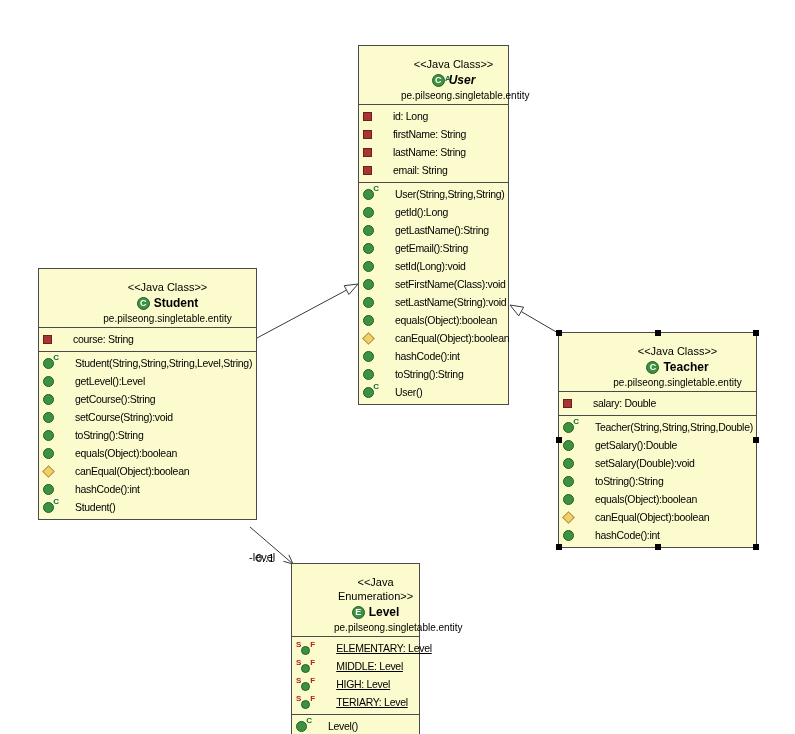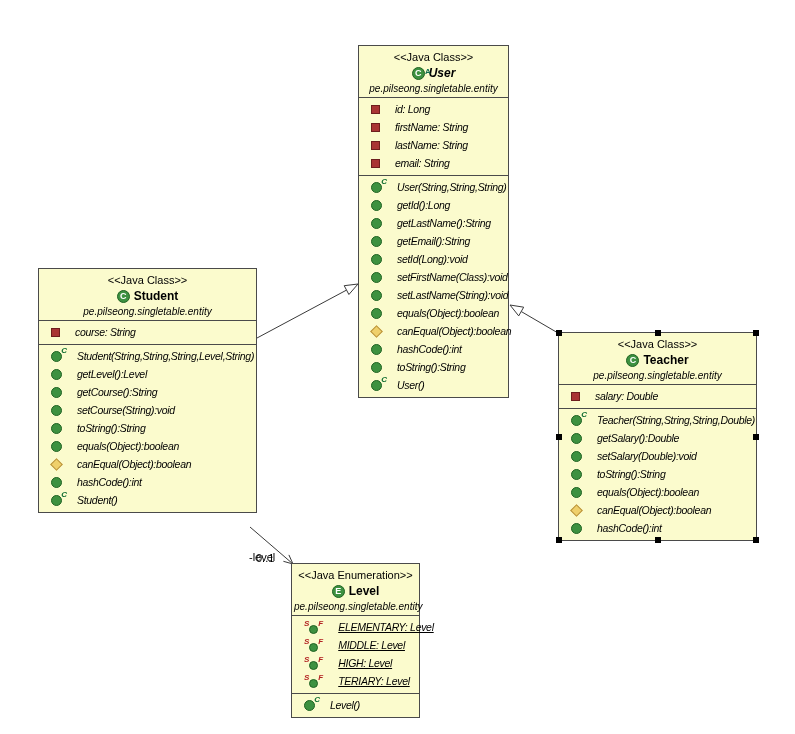--- a/index.html
+++ b/index.html
@@ -5,29 +5,29 @@
   html,body{margin:0;padding:0;background:#fff;font-family:"Liberation Sans",sans-serif;}
   #canvas{position:relative;width:795px;height:734px;background:#FFFFFF;overflow:hidden;}
   #wires{position:absolute;left:0;top:0;width:795px;height:734px;}
 
   .uml-box{position:absolute;background:#FBFBCD;border:1px solid #4A4A4A;box-sizing:border-box;}
   .pos-user{left:358px;top:45px;width:151px;}
   .pos-student{left:38px;top:268px;width:219px;}
   .pos-teacher{left:558px;top:332px;width:199px;}
   .pos-level{left:291px;top:563px;width:129px;}
 
-  .hdr{padding:4px 2px 2px;text-align:center;}
+  .hdr{padding:11px 2px 2px;text-align:center;margin-left:40px;}
   .stereo{font-size:11px;line-height:14px;color:#000;}
   .namerow{display:flex;align-items:center;justify-content:center;gap:4px;line-height:18px;}
   .cname{font-size:12px;font-weight:bold;color:#000;}
   .cname.abstract{font-style:italic;}
-  .pkg{font-size:10px;line-height:13px;color:#000;font-style:italic;}
+  .pkg{font-size:10px;line-height:13px;color:#000;}
 
   .compartment{border-top:1px solid #4A4A4A;padding:2px 0 3px;}
-  .member{display:flex;align-items:center;height:18px;padding-left:12px;gap:15px;white-space:nowrap;font-style:italic;}
+  .member{display:flex;align-items:center;height:18px;padding-left:4px;gap:21px;white-space:nowrap;}
   .mtext{font-size:10.5px;letter-spacing:-0.3px;color:#000;}
   .member.u .mtext{text-decoration:underline;}
 
   
   .hic{position:relative;display:inline-block;width:13px;height:13px;flex:0 0 auto;}
   .hcircle{display:block;width:13px;height:13px;border-radius:50%;background:#3D9140;border:1px solid #1F6322;
            box-sizing:border-box;color:#fff;font-size:9px;font-weight:bold;line-height:11px;text-align:center;}
   .hdec{position:absolute;top:-4px;right:-6px;font-size:8px;font-weight:bold;color:#0E6B4F;font-style:normal;}
   .icw{position:relative;display:inline-flex;align-items:center;flex:0 0 auto;}
   .ic-sq{width:7px;height:7px;background:#A93434;border:1px solid #6E1E1E;box-sizing:content-box;}

